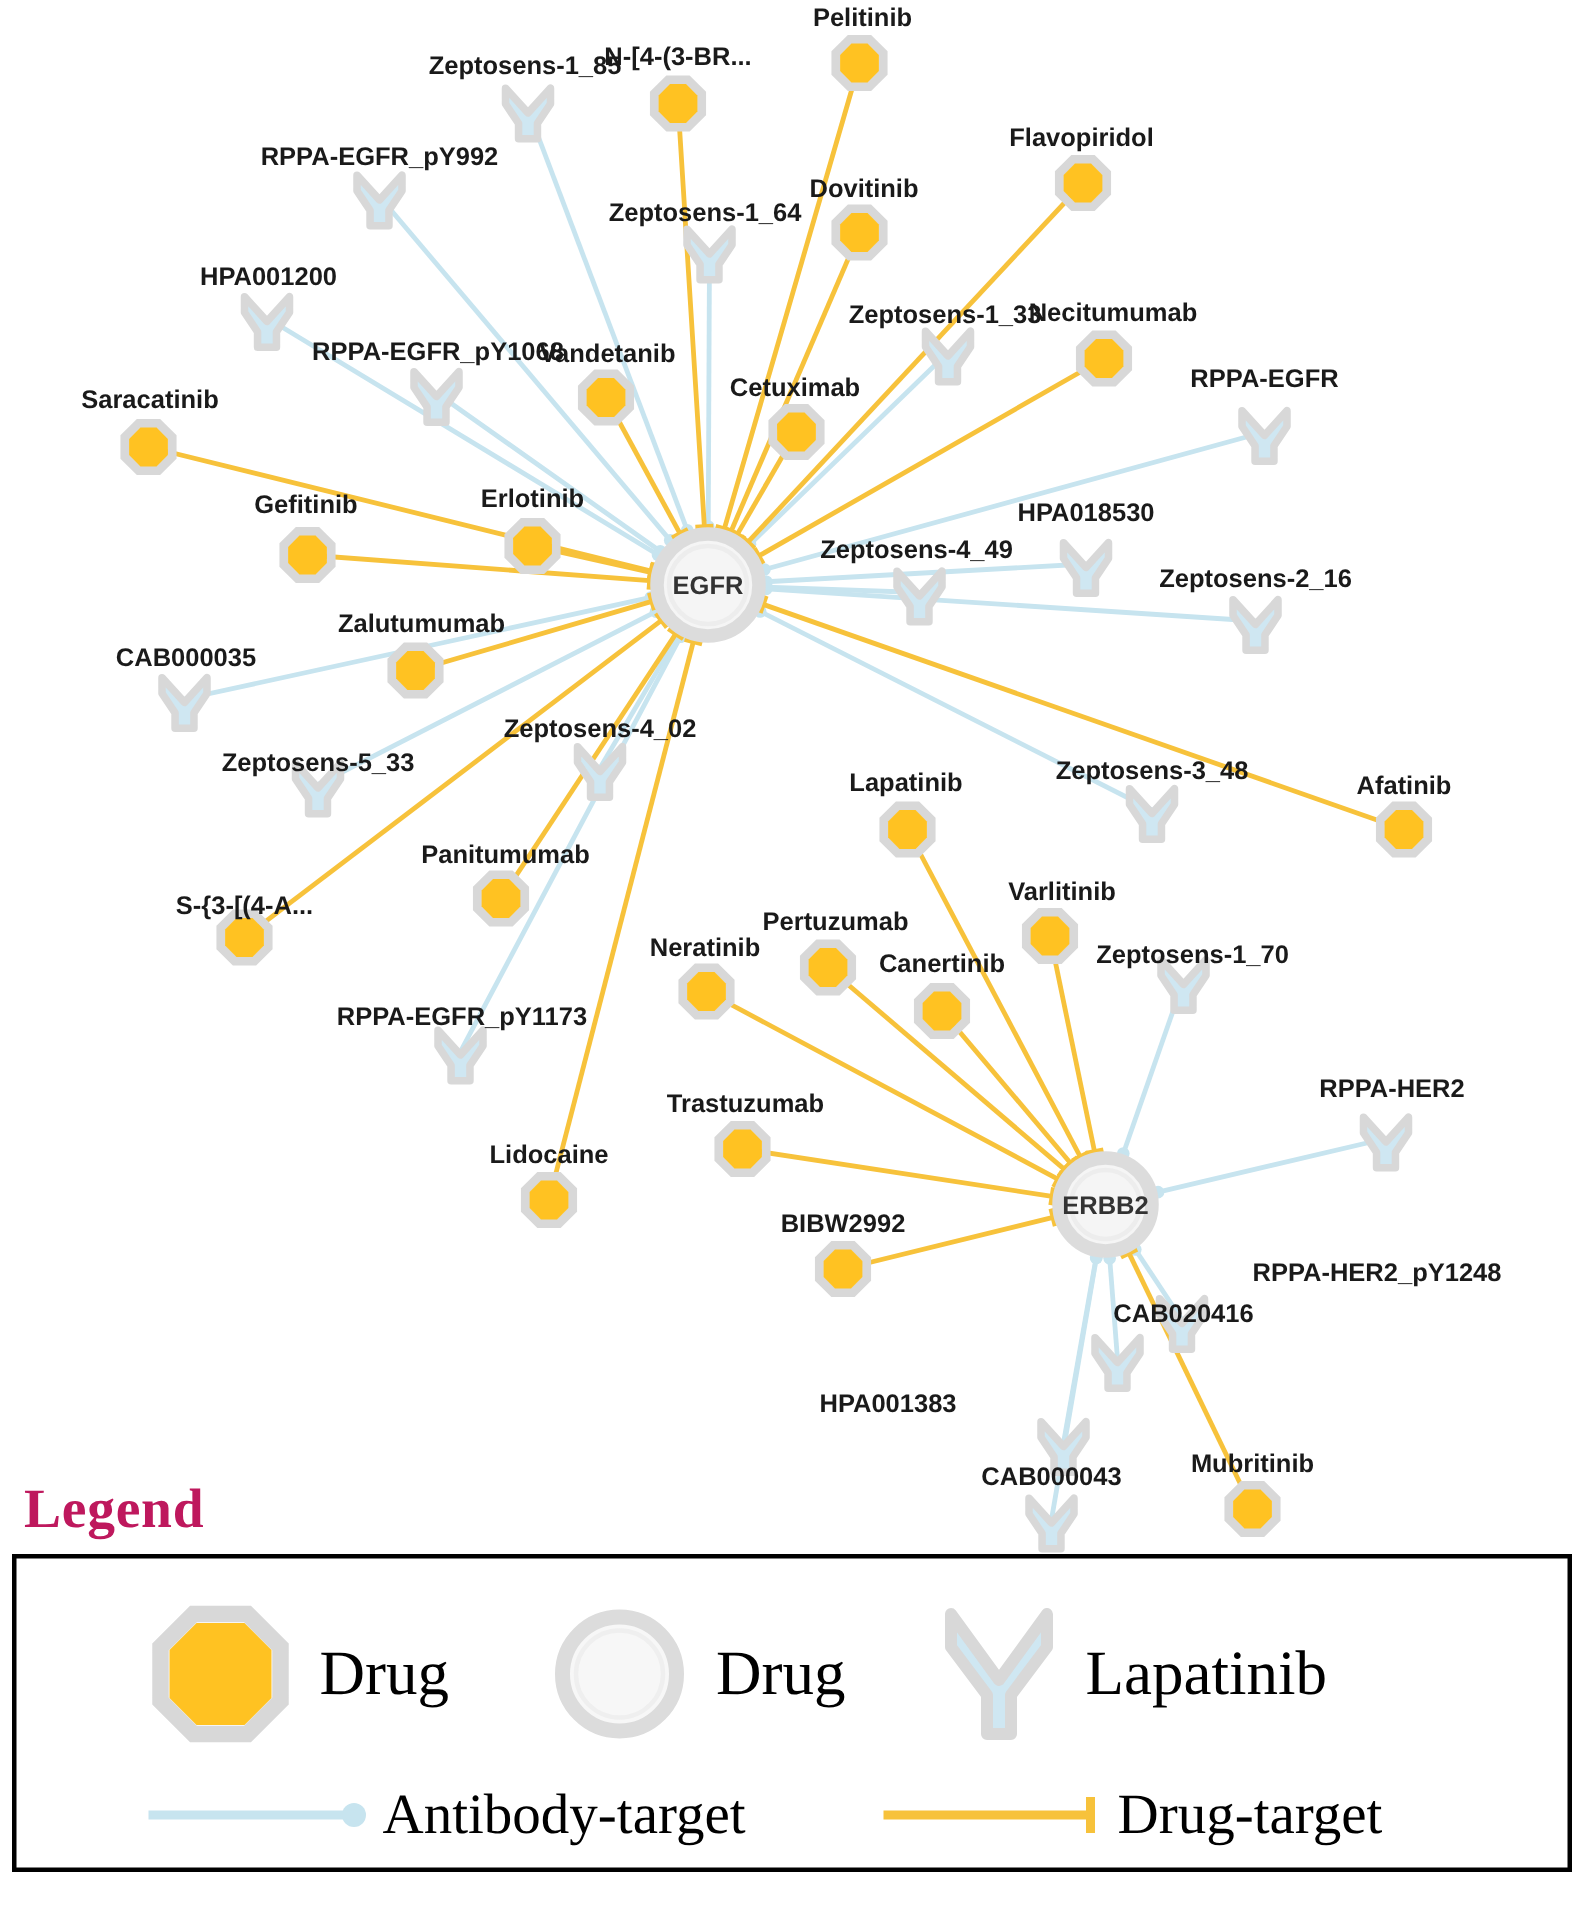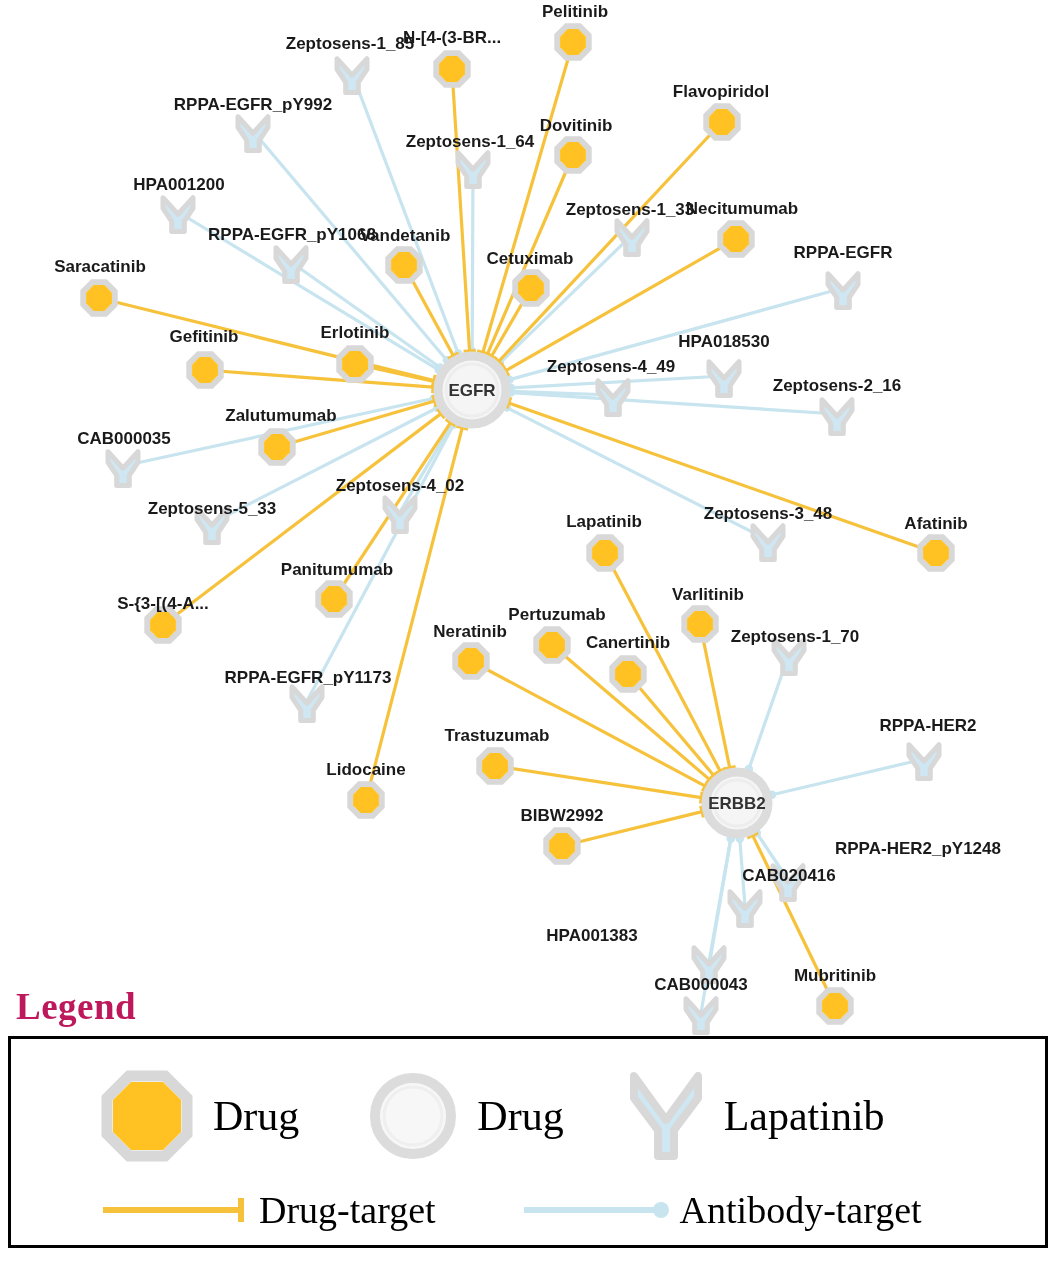--- a/index.html
+++ b/index.html
@@ -343,31 +343,31 @@
 
       <div class="legend-item li-ab">
         <svg width="80" height="96" viewBox="0 0 80 96">
           <path d="M8,8 L40,52 L72,8 L72,30 L48,62 L48,88 L32,88 L32,62 L8,30 Z" fill="#CFE7F2" stroke="#D8D8D8" stroke-width="8" stroke-linejoin="round"></path>
         </svg>
         <div class="legend-text">Lapatinib</div>
       </div>
     </div>
 
     <div class="legend-row2">
+      <div class="le-item le-ab">
+        <svg width="150" height="30" viewBox="0 0 150 30">
+          <line x1="2" y1="15" x2="136" y2="15" stroke="#C7E4EF" stroke-width="6"></line>
+          <circle cx="139" cy="15" r="8" fill="#C7E4EF"></circle>
+        </svg>
+        <div class="le-text">Antibody-target</div>
+      </div>
+
       <div class="le-item le-drug">
         <svg width="150" height="30" viewBox="0 0 150 30">
           <line x1="2" y1="15" x2="140" y2="15" stroke="#F7C23B" stroke-width="6"></line>
           <line x1="140" y1="3" x2="140" y2="27" stroke="#F7C23B" stroke-width="6"></line>
         </svg>
         <div class="le-text">Drug-target</div>
       </div>
-
-      <div class="le-item le-ab">
-        <svg width="150" height="30" viewBox="0 0 150 30">
-          <line x1="2" y1="15" x2="136" y2="15" stroke="#C7E4EF" stroke-width="6"></line>
-          <circle cx="139" cy="15" r="8" fill="#C7E4EF"></circle>
-        </svg>
-        <div class="le-text">Antibody-target</div>
-      </div>
     </div>
 
   </div>
 </div>
 
 </body></html>

